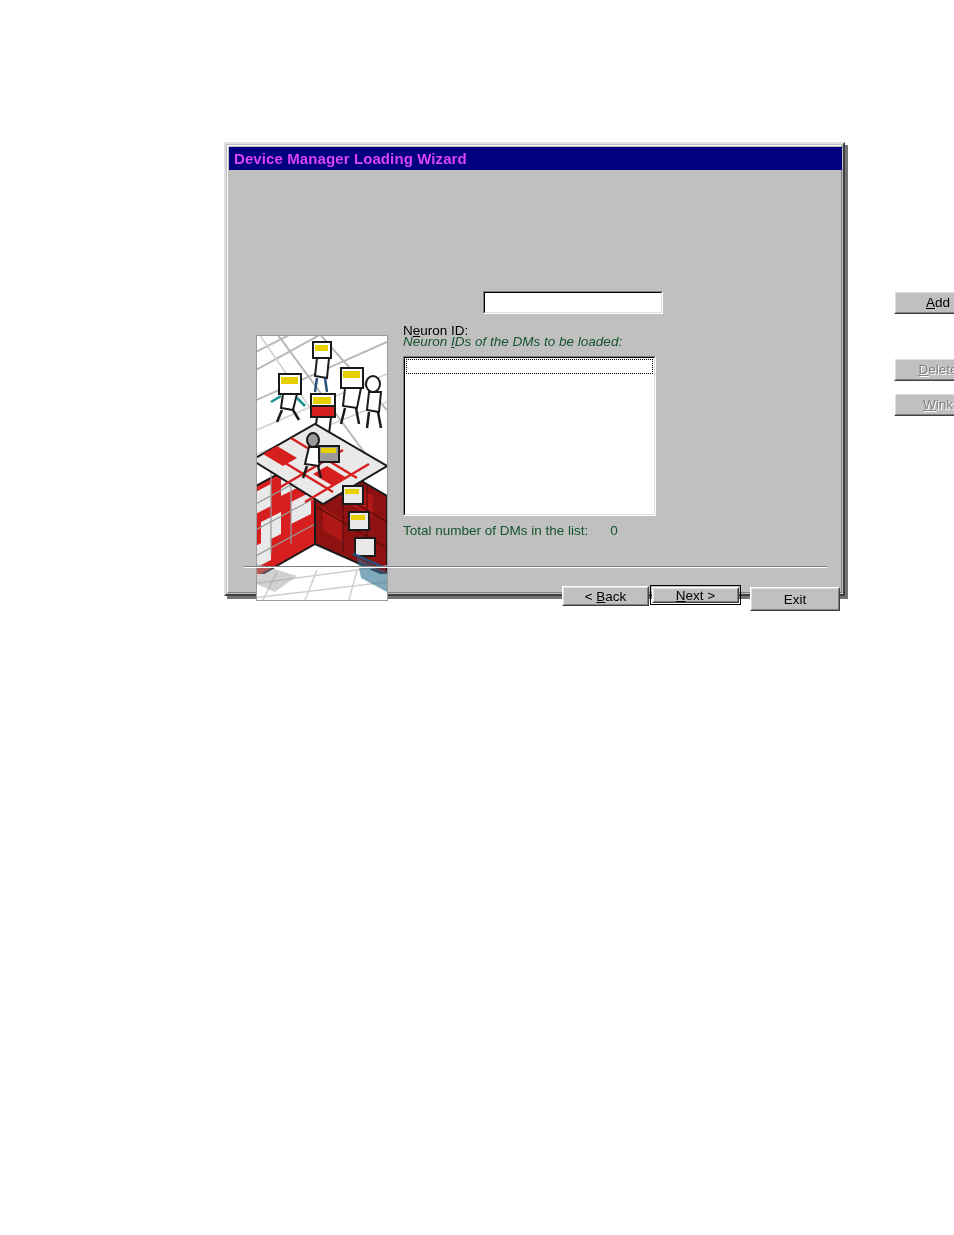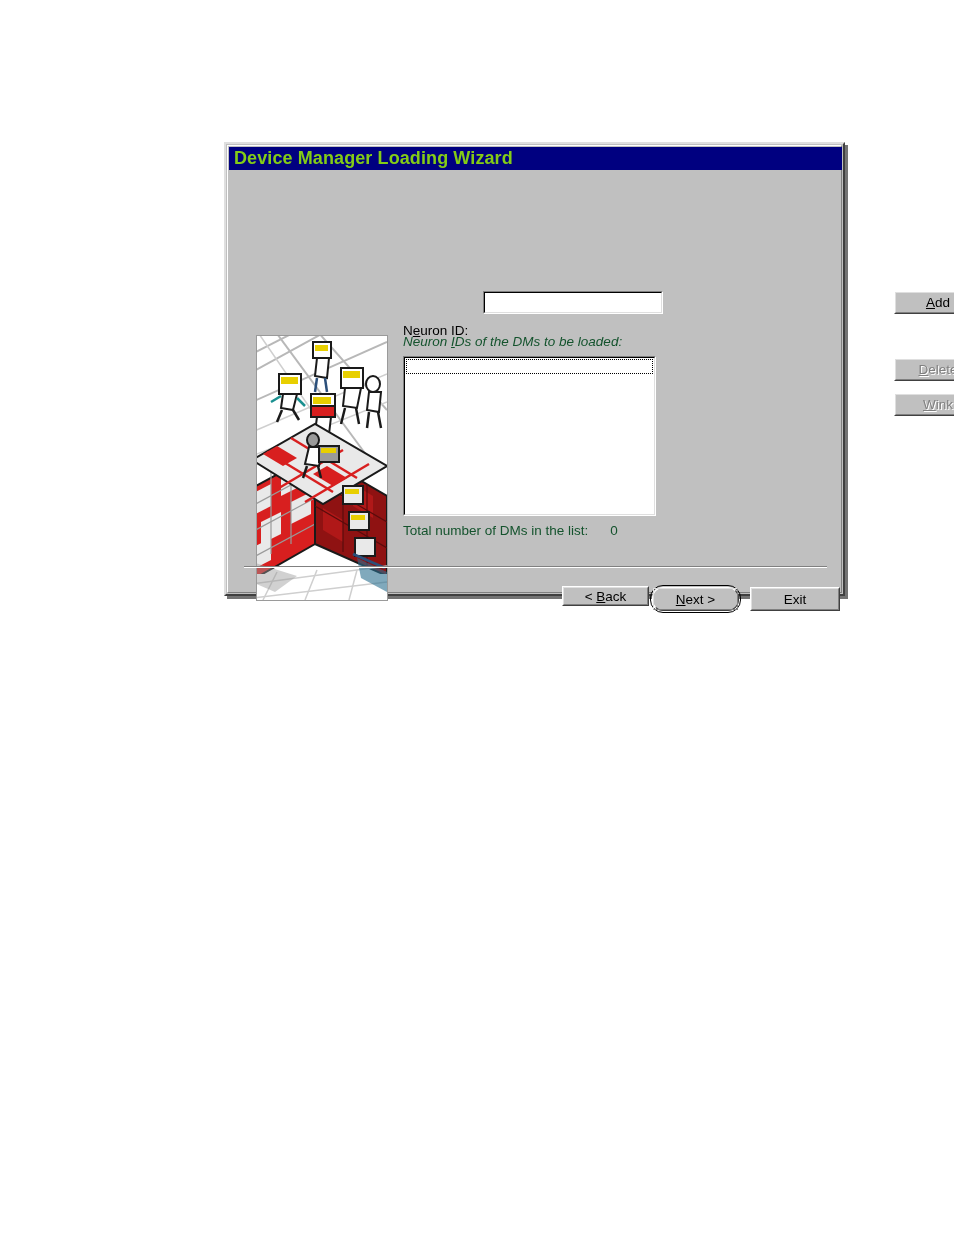--- a/index.html
+++ b/index.html
@@ -48,22 +48,22 @@
     top: 3px;
     width: 613px;
     height: 23px;
     background: #000080;
     display: flex;
     align-items: center;
     padding-left: 5px;
     box-sizing: border-box;
   }
   #title-bar-text {
-    color: #84cc16;
-    font-size: 18px;
+    color: #d946ef;
+    font-size: 15px;
     font-weight: bold;
     letter-spacing: 0.1px;
     white-space: nowrap;
     text-align: center;
   }
 
   
   #dialog-body {
     position: absolute;
     left: 3px;
@@ -280,22 +280,21 @@
     left: 333px;
     top: 416px;
     width: 87px;
     height: 20px;
   }
   #next-button {
     position: absolute;
     left: 423px;
     top: 417px;
     width: 87px;
-    height: 24px;
-    border-radius: 11px;
+    height: 16px;
   }
   #exit-button {
     position: absolute;
     left: 521px;
     top: 417px;
     width: 90px;
     height: 24px;
     align-items: center;
   }
 

